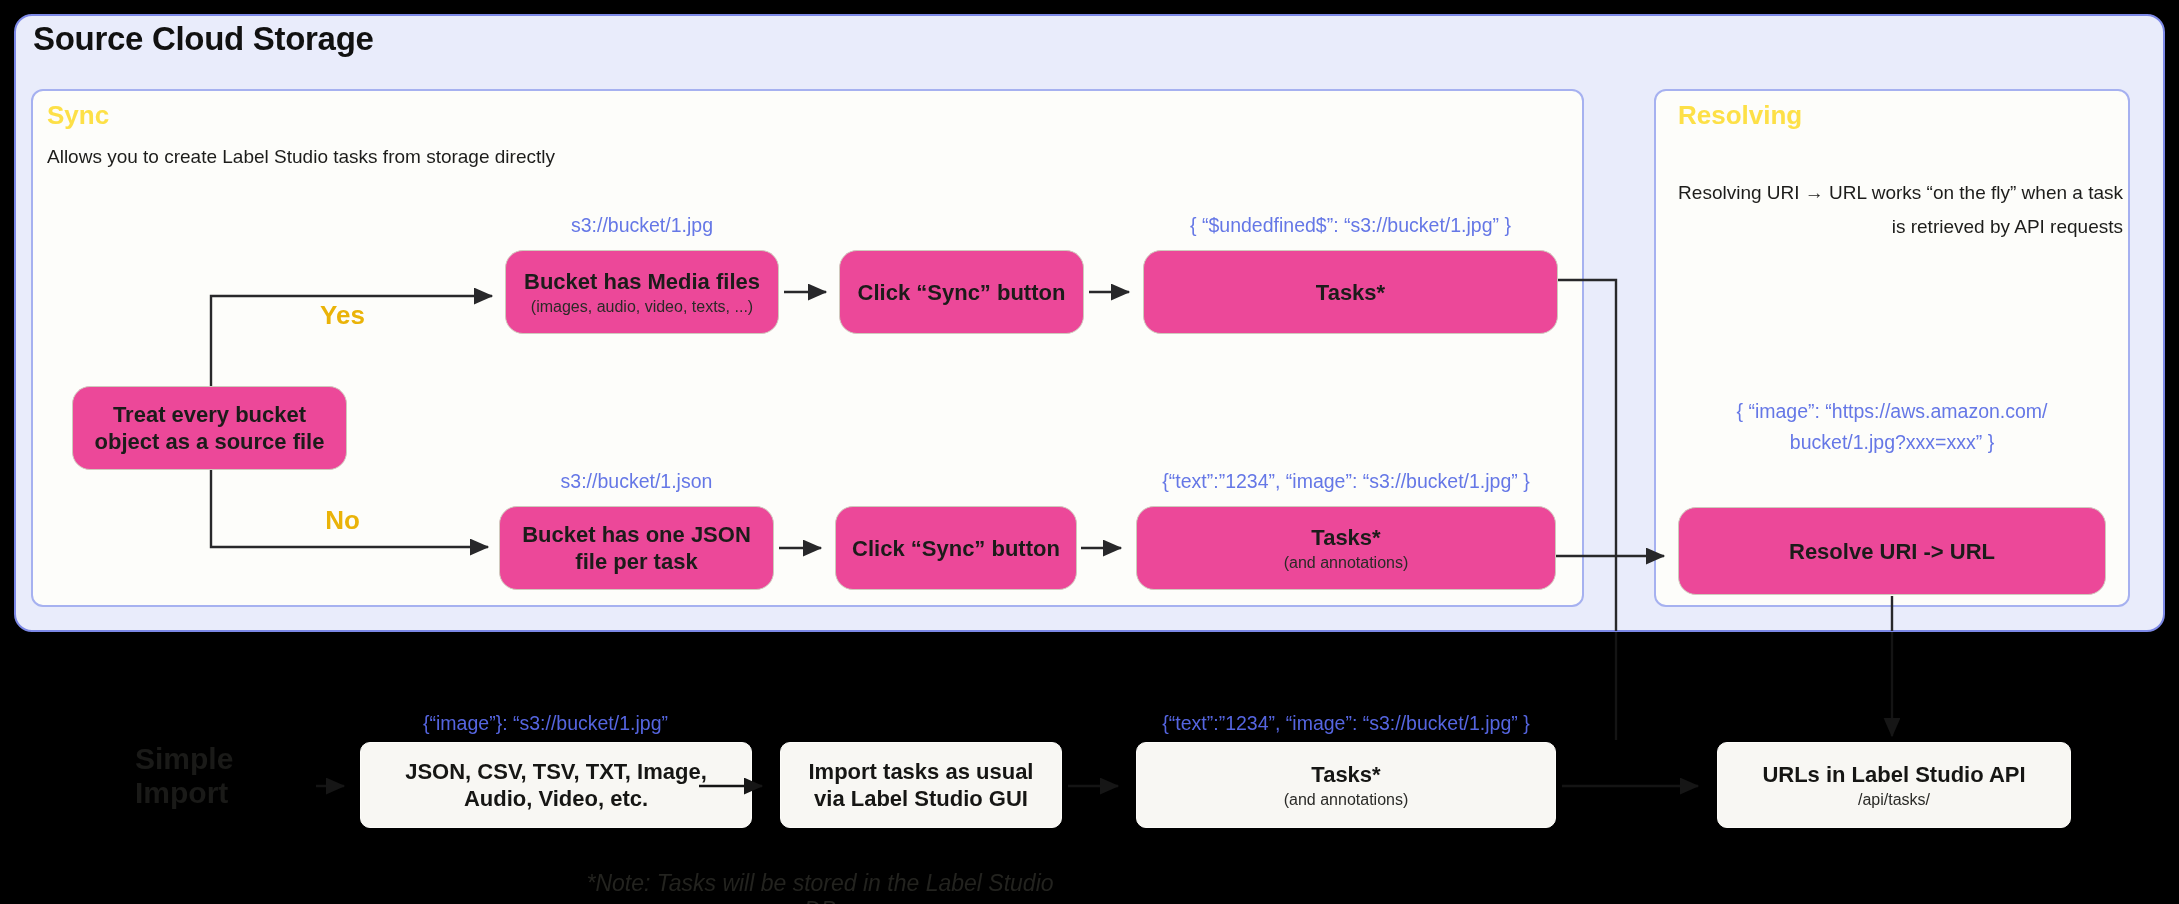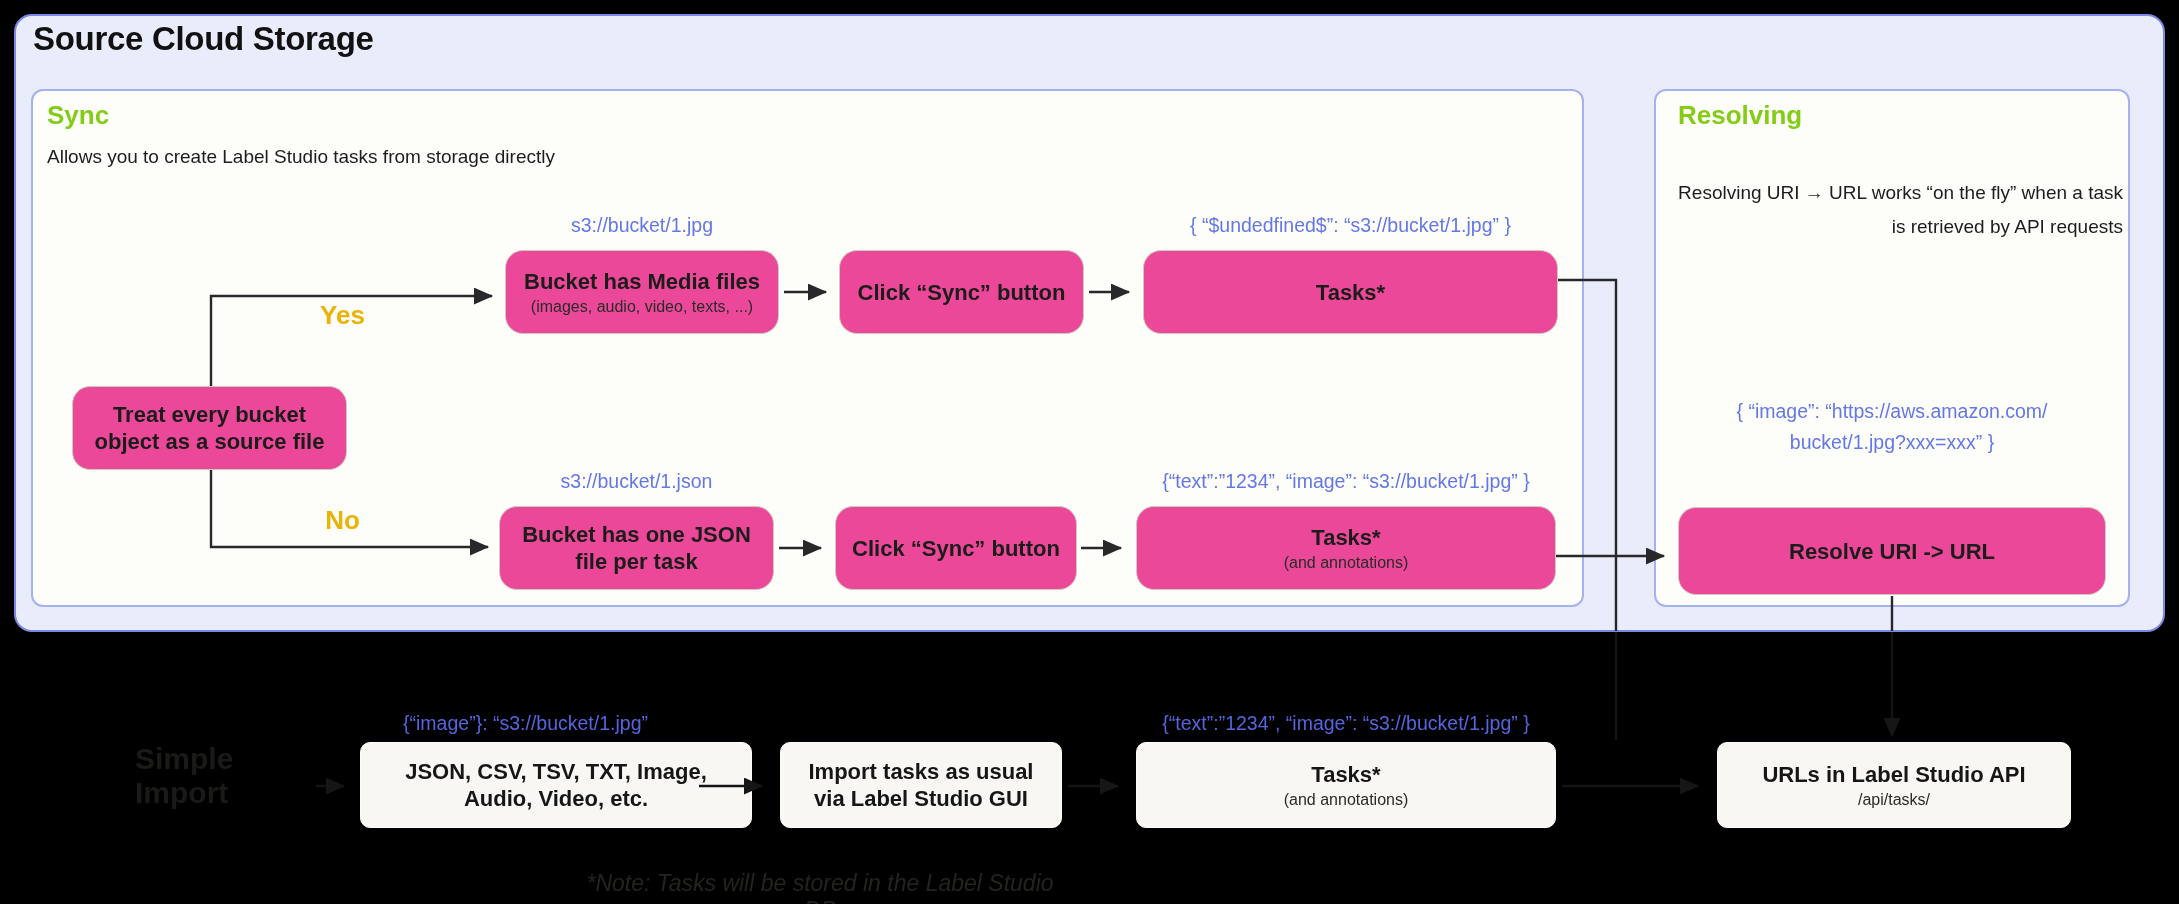--- a/index.html
+++ b/index.html
@@ -19,21 +19,21 @@
   .page-title{
     left:33px;top:20px;font-size:33px;font-weight:700;color:#111;
     letter-spacing:-0.3px;
   }
   
   .inner-panel{
     background:#fdfdfa;border:2px solid #a6b1f0;border-radius:12px;
   }
   .panel-sync{left:31px;top:89px;width:1553px;height:518px;}
   .panel-resolving{left:1654px;top:89px;width:476px;height:518px;}
-  .panel-heading{font-size:26px;font-weight:700;color:#84cc16;}
+  .panel-heading{font-size:26px;font-weight:700;color:#fde047;}
   .panel-sub{font-size:19px;font-weight:400;color:#1d1d1b;line-height:34px;text-align:right;}
 
   
   .fbox{
     background:#ec4899;border:1.5px solid #cfcabd;border-radius:18px;
     display:flex;flex-direction:column;align-items:center;justify-content:center;
     text-align:center;color:#1c1c1a;
   }
   .fbox .t{font-size:22px;font-weight:600;line-height:27px;}
   .fbox .s{font-size:16px;font-weight:400;color:#2a2a27;margin-top:3px;}
@@ -109,21 +109,21 @@
   <div class="t">Click “Sync” button</div>
 </div>
 <div class="abs blue-label" style="left:1136px;top:466px;width:420px;">{“text”:”1234”,  “image”: “s3://bucket/1.jpg” }</div>
 <div class="abs fbox" style="left:1136px;top:506px;width:420px;height:84px;">
   <div class="t">Tasks*</div>
   <div class="s">(and annotations)</div>
 </div>
 
 <div class="abs simple-import" style="left:135px;top:742px;width:140px;">Simple
 Import</div>
-<div class="abs blue-label dark-bg" style="left:360px;top:708px;width:331px;">{“image”}: “s3://bucket/1.jpg”</div>
+<div class="abs blue-label dark-bg" style="left:380px;top:708px;width:331px;">{“image”}: “s3://bucket/1.jpg”</div>
 <div class="abs bbox" style="left:360px;top:742px;width:392px;height:86px;padding:15px 10px;">
   <div class="t">JSON, CSV, TSV, TXT, Image, Audio, Video, etc.</div>
 </div>
 <div class="abs bbox" style="left:780px;top:742px;width:282px;height:86px;padding:0 12px;">
   <div class="t">Import tasks as usual via Label Studio GUI</div>
 </div>
 <div class="abs blue-label dark-bg" style="left:1136px;top:708px;width:420px;">{“text”:”1234”,  “image”: “s3://bucket/1.jpg” }</div>
 <div class="abs bbox" style="left:1136px;top:742px;width:420px;height:86px;">
   <div class="t">Tasks*</div>
   <div class="s">(and annotations)</div>

